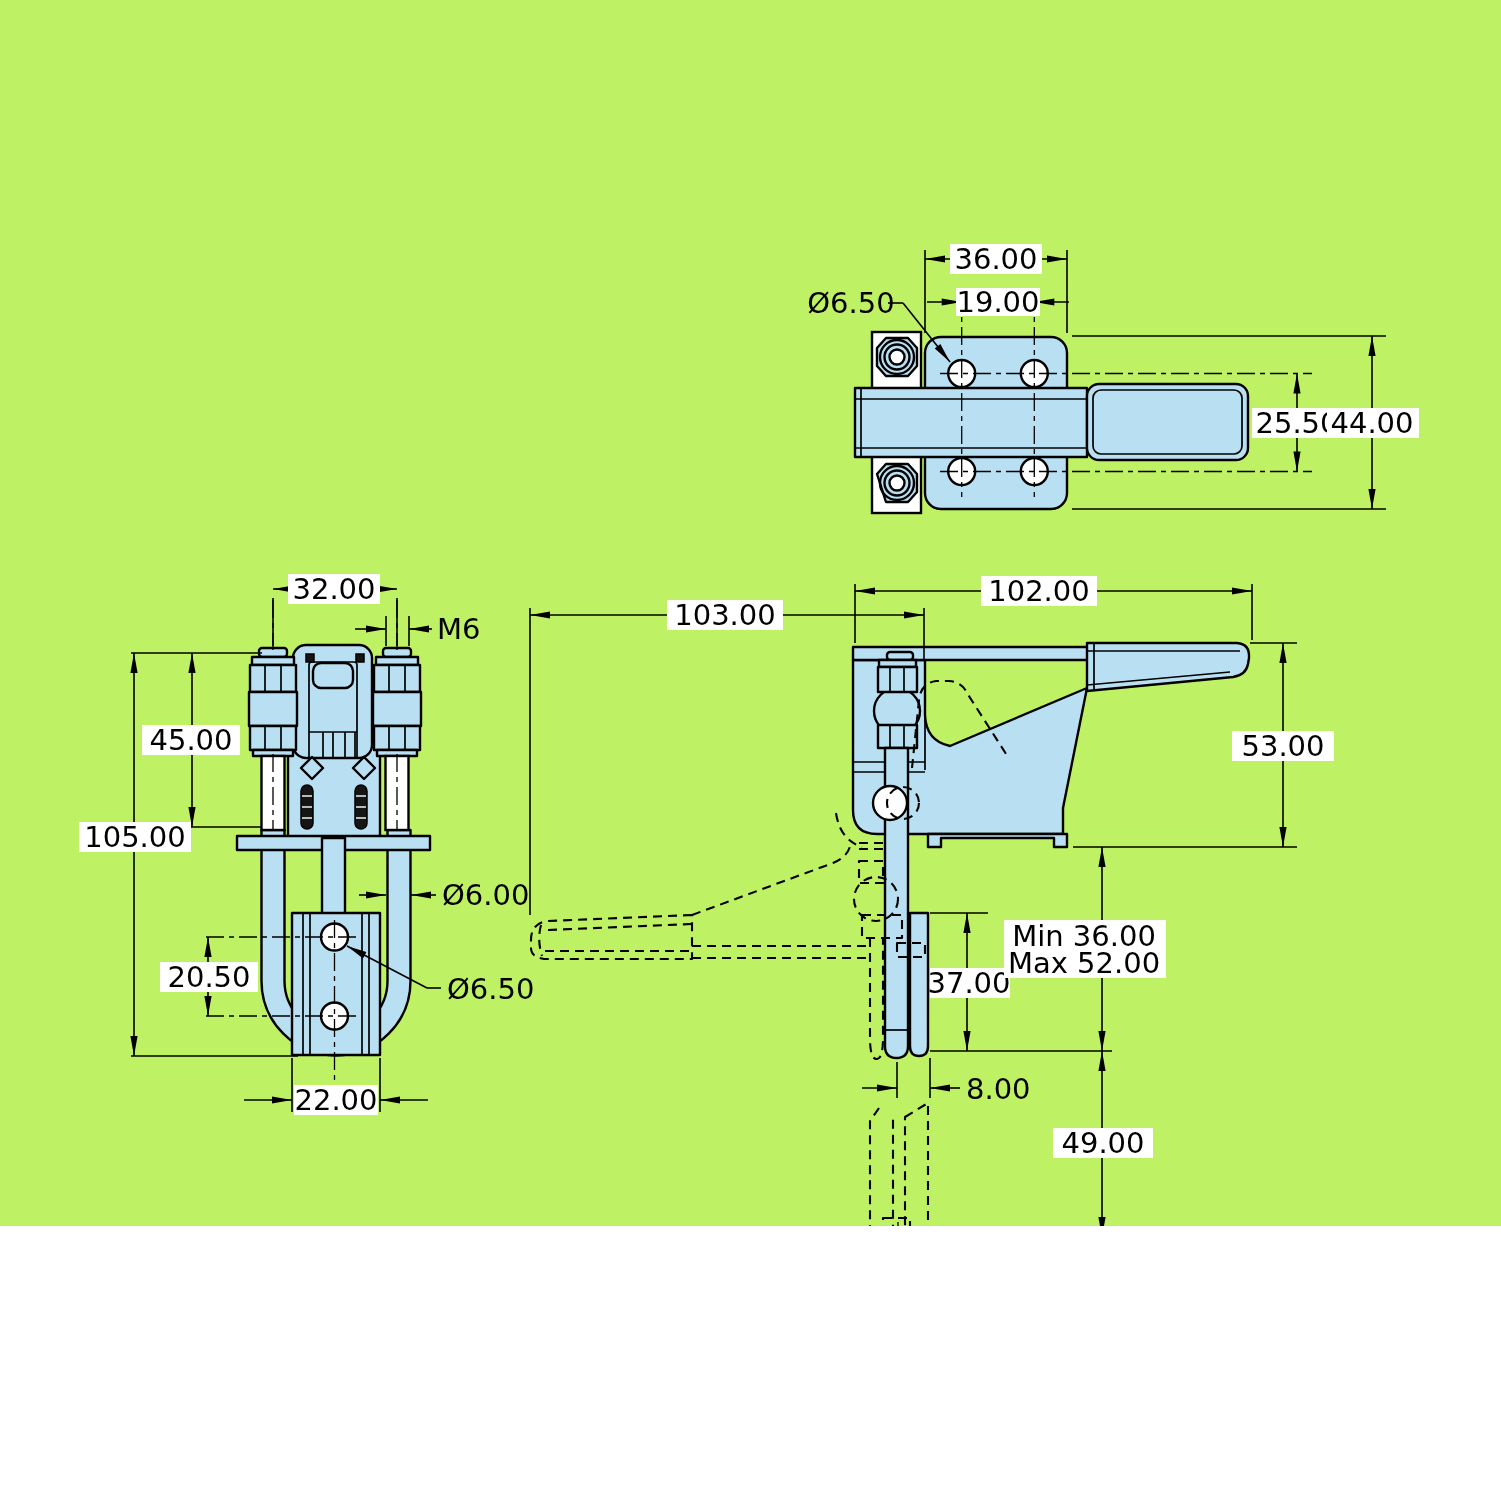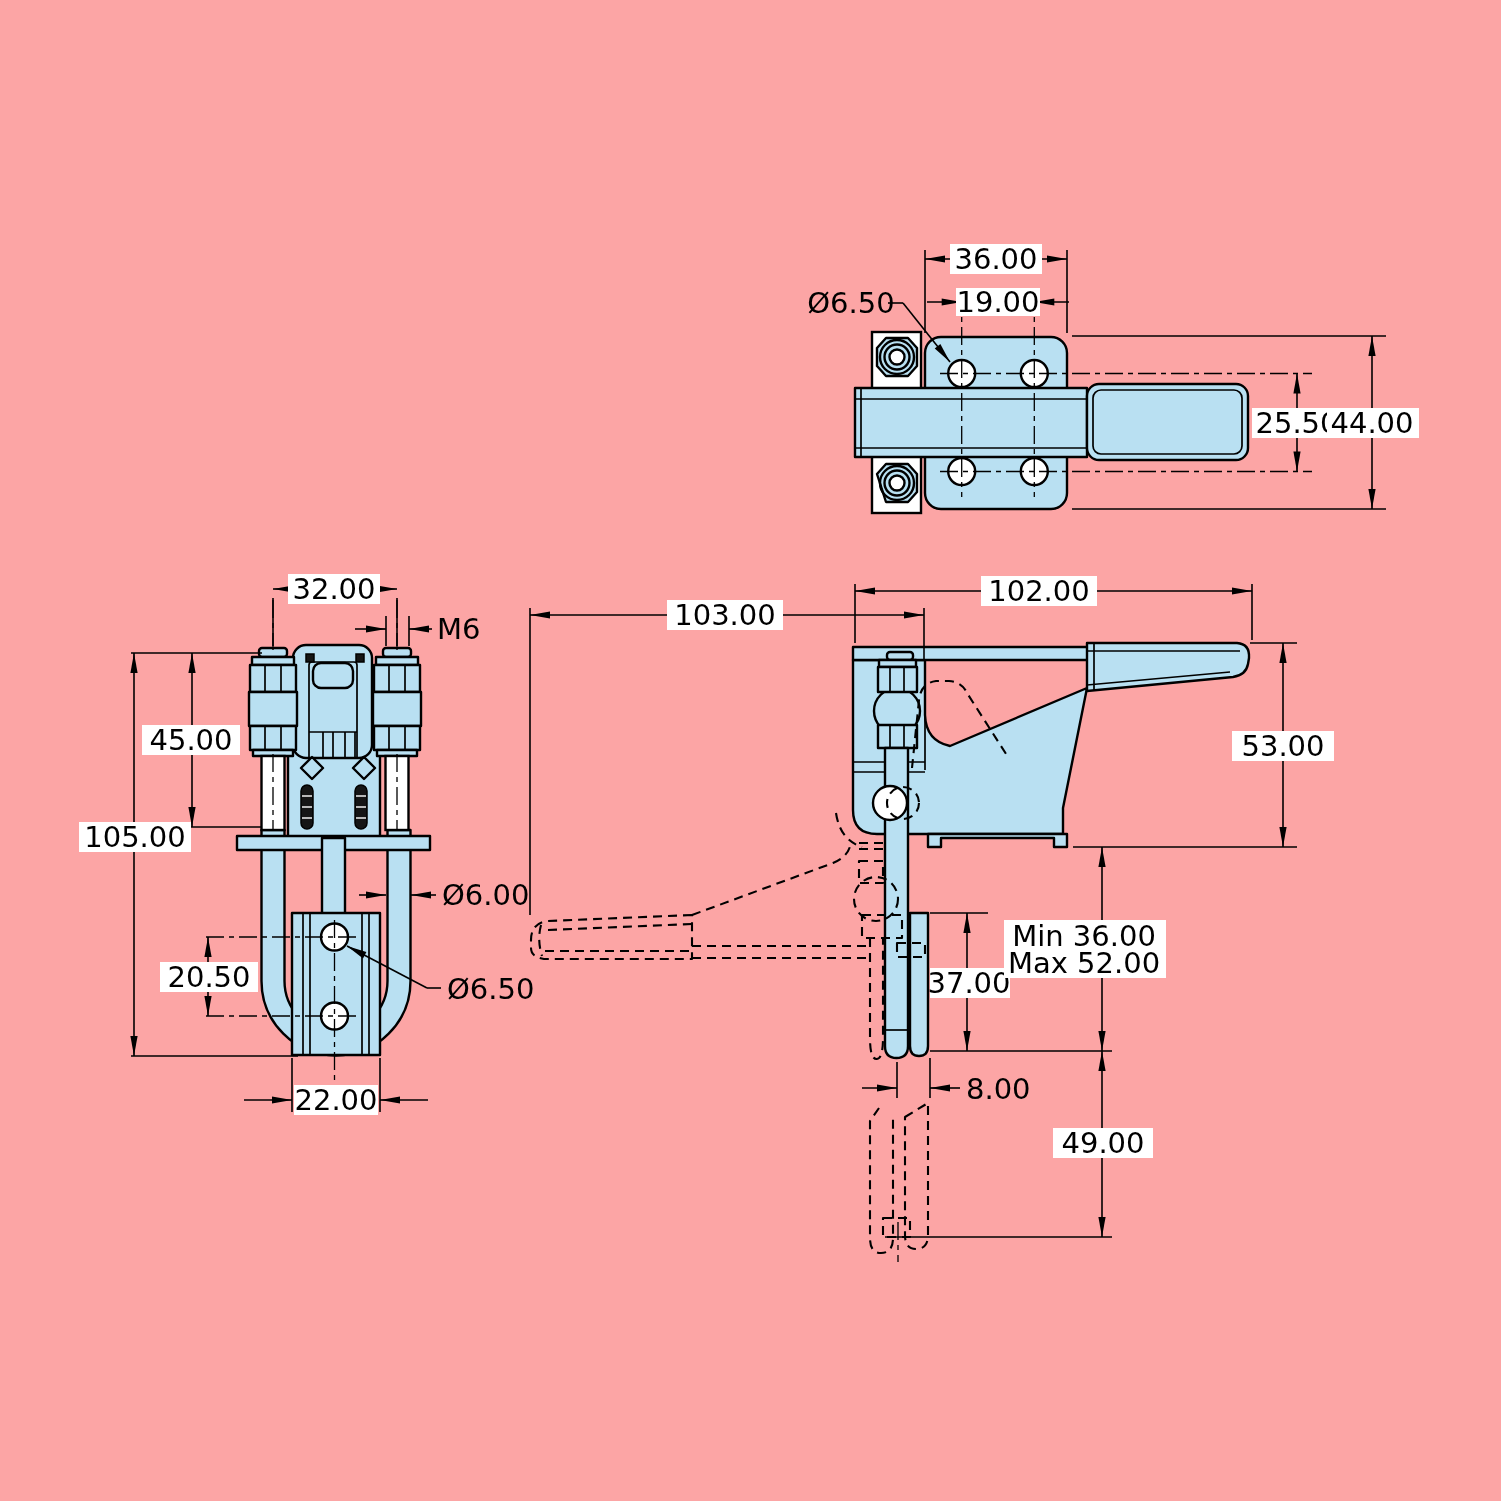--- a/index.html
+++ b/index.html
@@ -1,16 +1,16 @@
 <!DOCTYPE html>
 <html><head>
 <meta charset="utf-8">
 <style>
   html,body{margin:0;padding:0;background:#ffffff;}
-  .stage{position:relative;width:1501px;height:1501px;background:#fca5a5;overflow:hidden;}
+  .stage{position:relative;width:1501px;height:1226px;background:#bef264;overflow:hidden;}
   svg{display:block;}
   .blue{fill:#b9e0f2;stroke:#000;stroke-width:2.4;stroke-linejoin:round;}
   .wht{fill:#ffffff;stroke:#000;stroke-width:2.4;}
   .o{fill:none;stroke:#000;stroke-width:2.4;stroke-linejoin:round;}
   .i{fill:none;stroke:#000;stroke-width:1.7;}
   .d{fill:none;stroke:#000;stroke-width:1.6;}
   .c{fill:none;stroke:#000;stroke-width:1.3;stroke-dasharray:18 5 5 5;}
   .t{fill:none;stroke:#000;stroke-width:1.5;}
   .p{fill:none;stroke:#000;stroke-width:2.1;stroke-dasharray:9 6;stroke-linejoin:round;}
   .mask{fill:#ffffff;stroke:none;}

